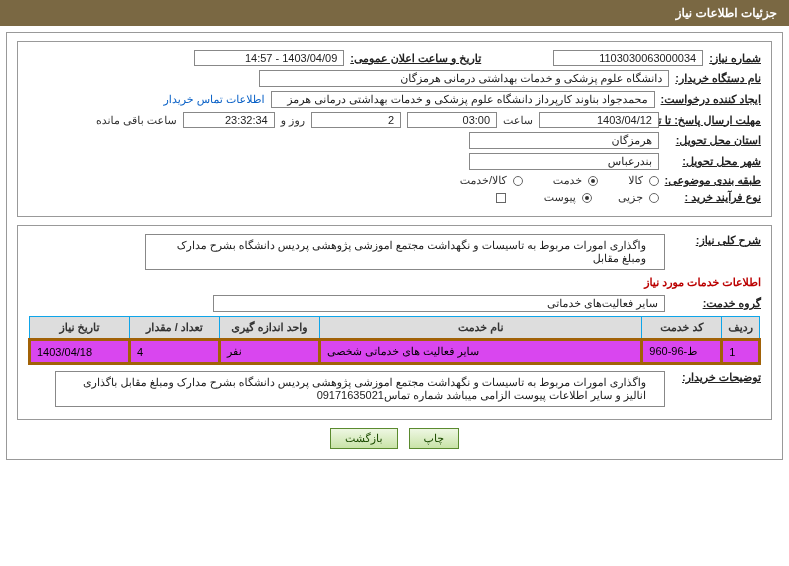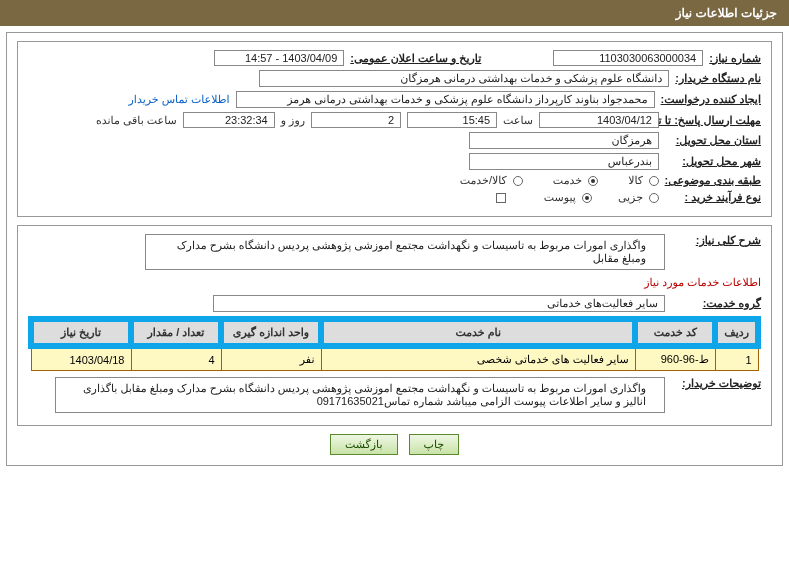--- a/index.html
+++ b/index.html
@@ -52,40 +52,40 @@
   align-items: center;
   color: #222;
 }
 .link { color: #0b62c7; cursor: pointer; }
 .radio { width: 10px; height: 10px; border: 1px solid #666; border-radius: 50%; display: inline-block; vertical-align: middle; background:#fff; }
 .radio.checked::after { content:""; display:block; width:4px; height:4px; border-radius:50%; background:#333; margin:2px; }
 .checkbox { width: 10px; height: 10px; border: 1px solid #666; display: inline-block; vertical-align: middle; background:#fff; }
 .text-plain { color: #333; }
 .section-title {
   color: #b00;
-  font-weight: normal;
+  font-weight: bold;
   margin: 6px 0 6px 0;
 }
 table.grid {
   width: 100%;
   border-collapse: collapse;
   font-size: 11px;
 }
 table.grid th {
   background: #ddd;
-  border: 6px solid #0ea5e9;
+  border: 1px solid #0ea5e9;
   padding: 4px 6px;
   font-weight: bold;
   color: #333;
 }
 table.grid td {
-  border: 1px solid #a16207;
+  border: 3px solid #a16207;
   padding: 4px 6px;
-  text-align: right;
-  background: #fef9c3;
+  text-align: left;
+  background: #d946ef;
 }
 .multiline-box {
   border: 1px solid #888;
   background: #fff;
   padding: 4px 18px;
   width: 520px;
   min-height: 34px;
   font-size: 11px;
   color: #222;
 }
@@ -108,39 +108,39 @@
 </div>
 
 <div class="outer-frame">
 
   <div class="inner-box">
 
     <div class="row">
       <span class="label">شماره نیاز:</span>
       <span class="input-box" style="width:150px">1103030063000034</span>
       <span class="label" style="margin-right:66px">تاریخ و ساعت اعلان عمومی:</span>
-      <span class="input-box" style="width:130px">1403/04/09 - 14:57</span>
+      <span class="input-box" style="width:150px">1403/04/09 - 14:57</span>
     </div>
 
     <div class="row">
       <span class="label">نام دستگاه خریدار:</span>
       <span class="input-box" style="width:410px">دانشگاه علوم پزشکی و خدمات بهداشتی درمانی هرمزگان</span>
     </div>
 
     <div class="row">
       <span class="label">ایجاد کننده درخواست:</span>
-      <span class="input-box" style="width:419px">محمدجواد بناوند کارپرداز دانشگاه علوم پزشکی و خدمات بهداشتی درمانی هرمز</span>
+      <span class="input-box" style="width:384px">محمدجواد بناوند کارپرداز دانشگاه علوم پزشکی و خدمات بهداشتی درمانی هرمز</span>
       <span class="link">اطلاعات تماس خریدار</span>
     </div>
 
     <div class="row">
       <span class="label" style="width:96px">مهلت ارسال پاسخ: تا تاریخ:</span>
       <span class="input-box" style="width:120px;text-align:center">1403/04/12</span>
       <span class="text-plain">ساعت</span>
-      <span class="input-box" style="width:90px;text-align:center">15:45</span>
+      <span class="input-box" style="width:90px;text-align:center">03:00</span>
       <span class="input-box" style="width:90px;text-align:center">2</span>
       <span class="text-plain">روز و</span>
       <span class="input-box" style="width:92px;text-align:center">23:32:34</span>
       <span class="text-plain">ساعت باقی مانده</span>
     </div>
 
     <div class="row">
       <span class="label" style="width:96px">استان محل تحویل:</span>
       <span class="input-box" style="width:190px">هرمزگان</span>
     </div>

